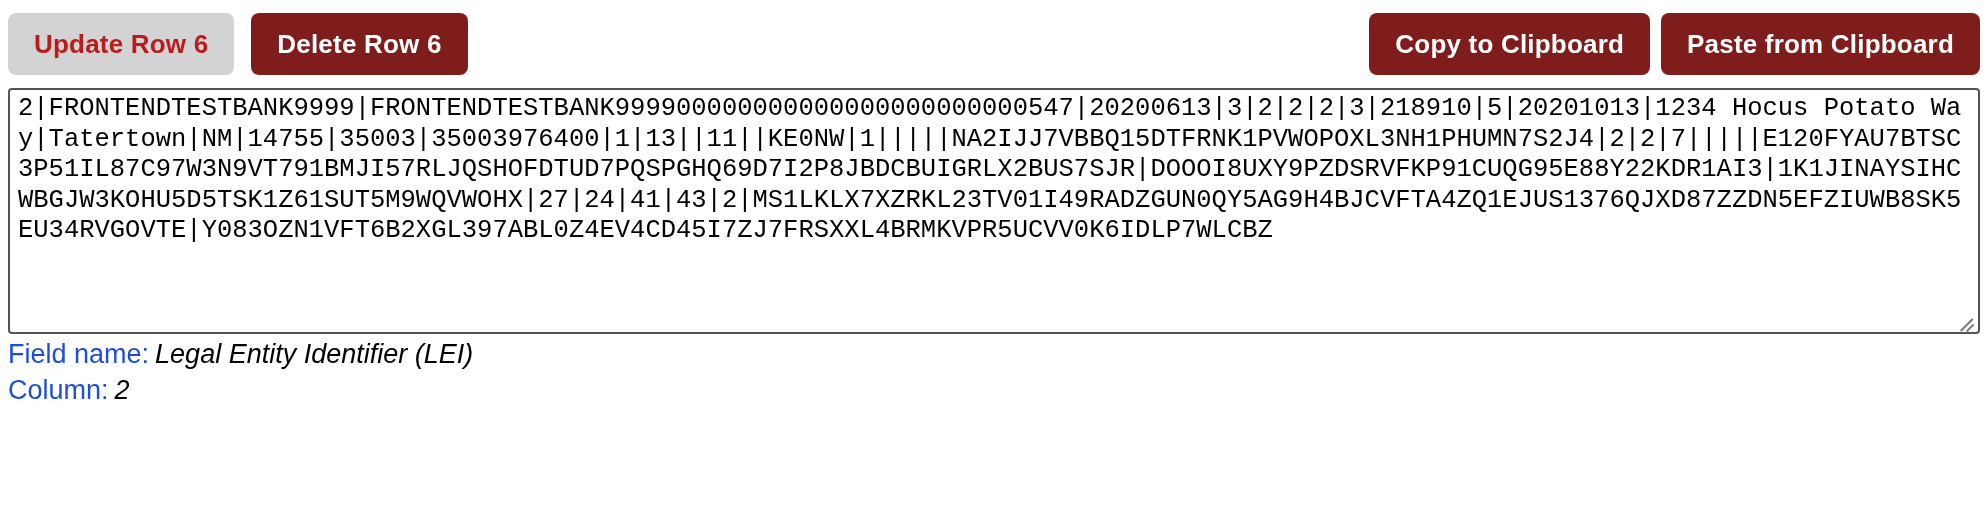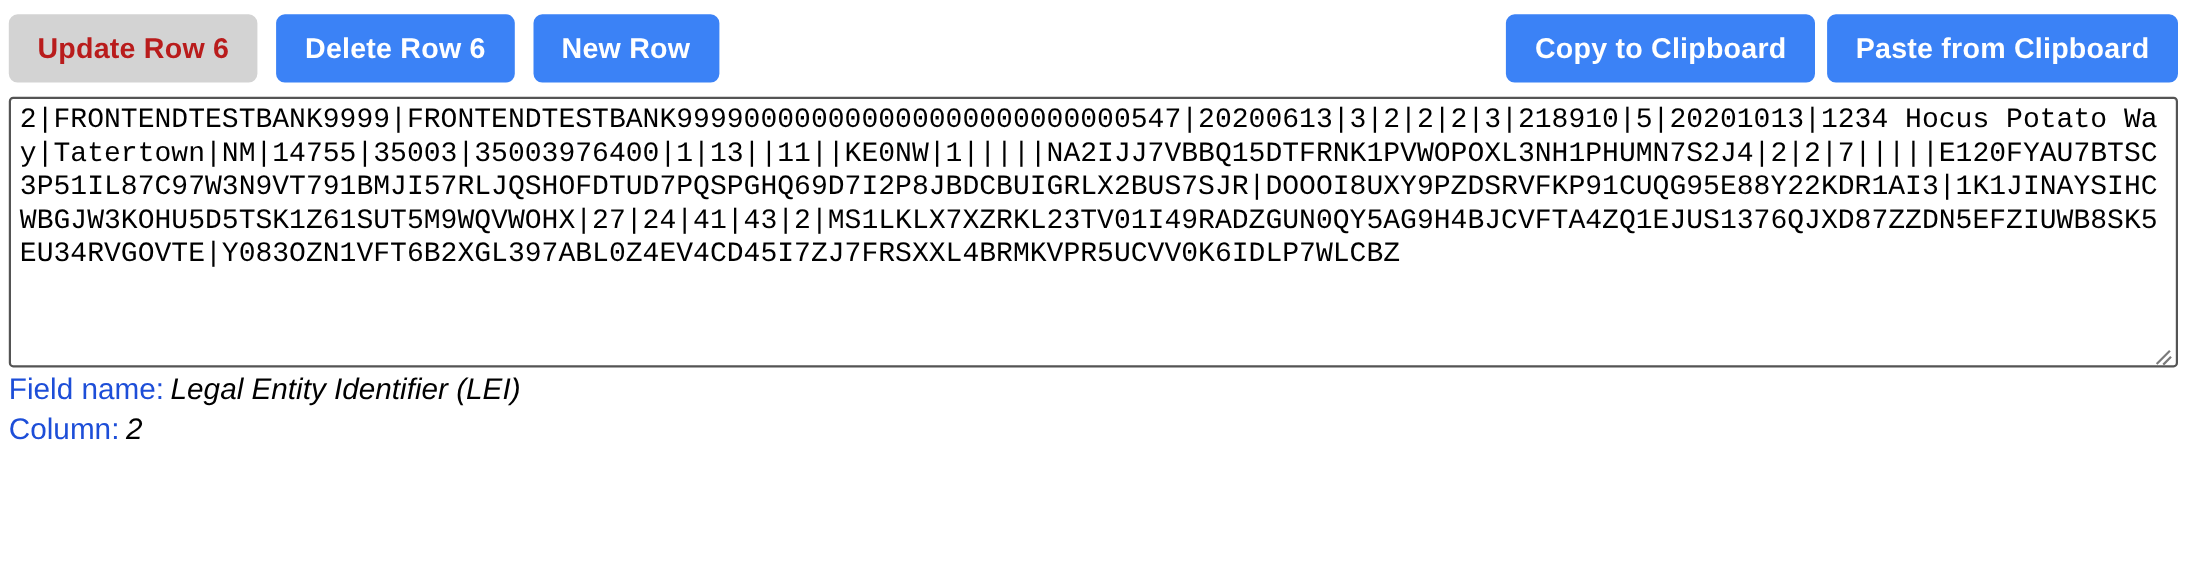--- a/index.html
+++ b/index.html
@@ -25,21 +25,21 @@
     align-items: center;
     padding: 0 8px;
   }
   .btn {
     border: none;
     border-radius: 8px;
     font-family: "Liberation Sans", sans-serif;
     font-size: 26px;
     font-weight: bold;
     color: #ffffff;
-    background: #3b82f6;
+    background: #7f1d1d;
     height: 62px;
     padding: 0 26px;
     cursor: pointer;
     white-space: nowrap;
     letter-spacing: .2px;
     line-height: 62px;
   }
   .btn.disabled {
     background: #d3d3d3;
     color: #b91c1c;
@@ -118,21 +118,20 @@
   }
 </style>
 </head>
 <body>
 
 <div class="page">
 
   <div class="toolbar">
     <button class="btn disabled">Update Row 6</button>
     <button class="btn">Delete Row 6</button>
-    <button class="btn">New Row</button>
 
     <div class="spacer"></div>
 
     <div class="right-group">
       <button class="btn">Copy to Clipboard</button>
       <button class="btn">Paste from Clipboard</button>
     </div>
   </div>
 
   <div class="data-wrap">

